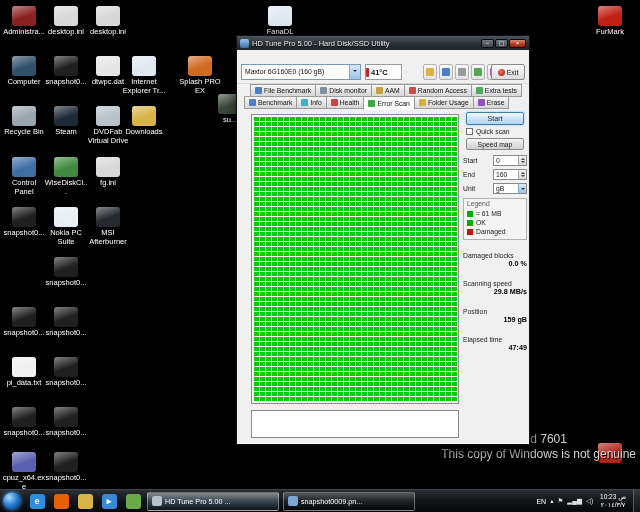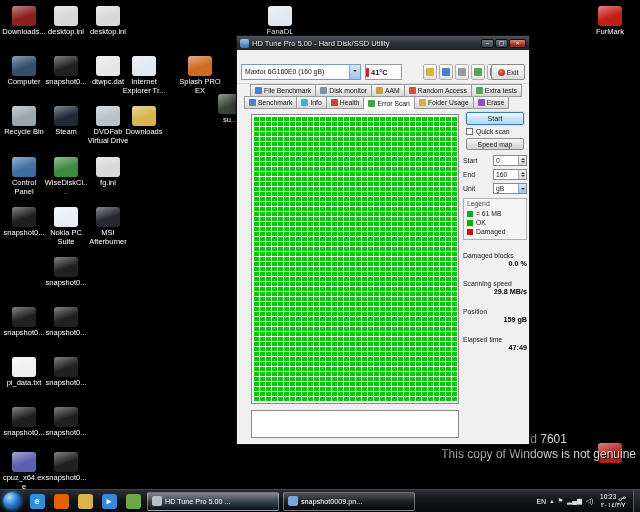--- a/index.html
+++ b/index.html
@@ -113,21 +113,21 @@
   .showdesk { width:7px; height:23px; border-left:1px solid #565c62; background:linear-gradient(#32373c,#101214); }
 </style>
 </head>
 <body>
 
 <div id="screen">
 
   <div id="desktop">
     <div class="dicon" style="left: 2px; top: 6px;">
         <div class="ic" style="background: rgb(138, 32, 32);"></div>
-        <div class="lbl">Downloads...</div>
+        <div class="lbl">Administra...</div>
       </div>
       <div class="dicon" style="left: 44px; top: 6px;">
         <div class="ic" style="background: rgb(216, 216, 216);"></div>
         <div class="lbl">desktop.ini</div>
       </div>
       <div class="dicon" style="left: 86px; top: 6px;">
         <div class="ic" style="background: rgb(216, 216, 216);"></div>
         <div class="lbl">desktop.ini</div>
       </div>
       <div class="dicon" style="left: 2px; top: 56px;">

